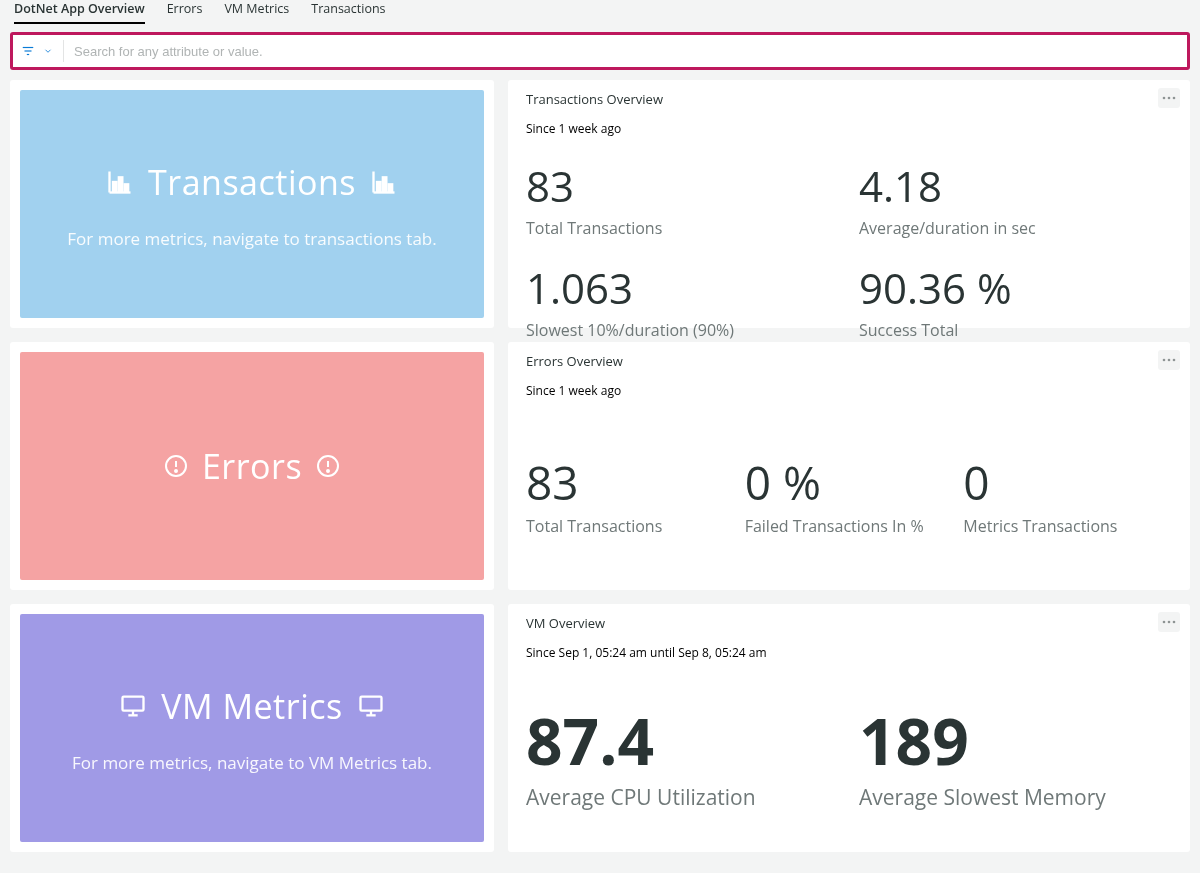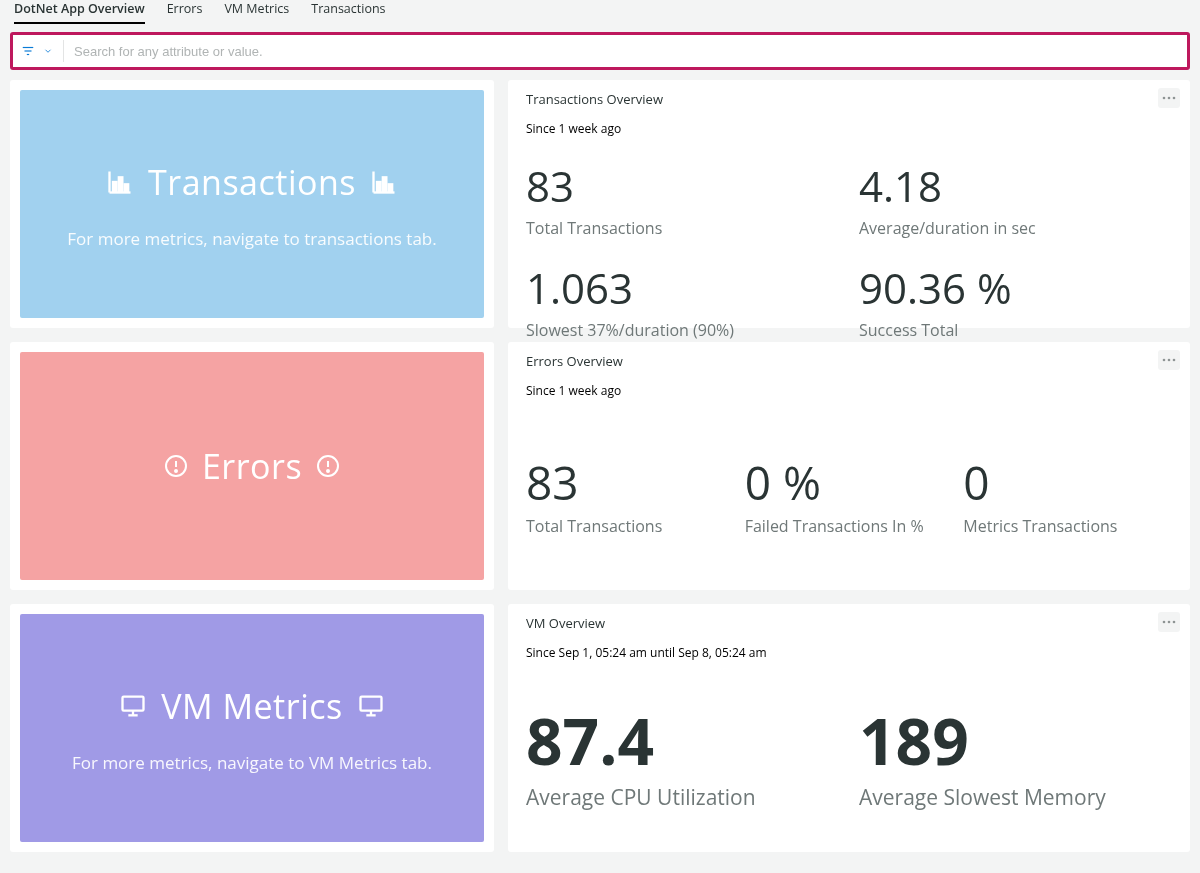--- a/index.html
+++ b/index.html
@@ -257,21 +257,21 @@
         <div>
           <div class="metric-value">83</div>
           <div class="metric-label">Total Transactions</div>
         </div>
         <div>
           <div class="metric-value">4.18</div>
           <div class="metric-label">Average/duration in sec</div>
         </div>
         <div>
           <div class="metric-value">1.063</div>
-          <div class="metric-label">Slowest 37%/duration (90%)</div>
+          <div class="metric-label">Slowest 10%/duration (90%)</div>
         </div>
         <div>
           <div class="metric-value">90.36 %</div>
           <div class="metric-label">Success Total</div>
         </div>
       </div>
     </div>
   </div>
 
   <div class="row row2">

